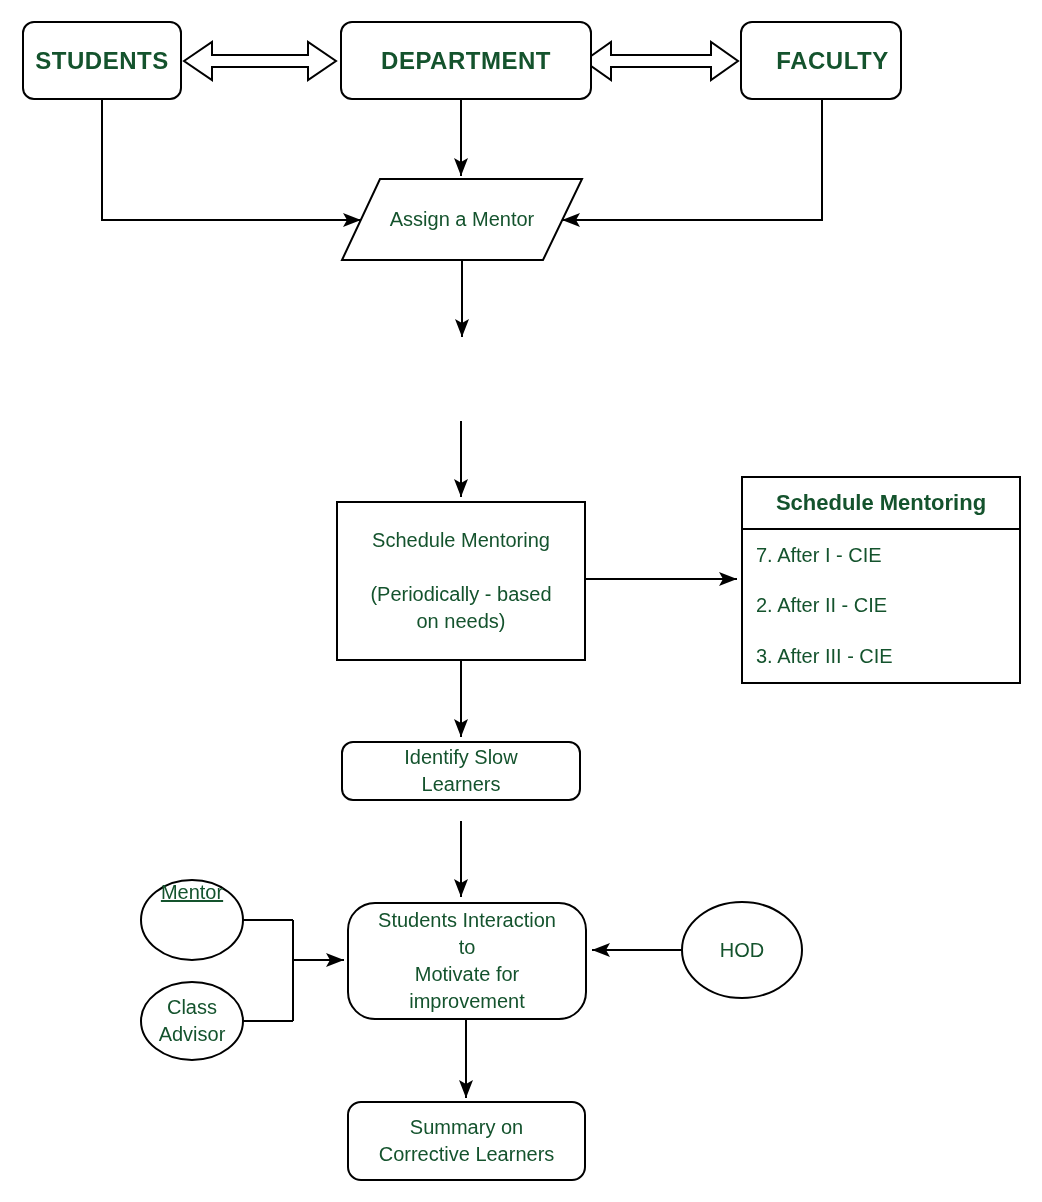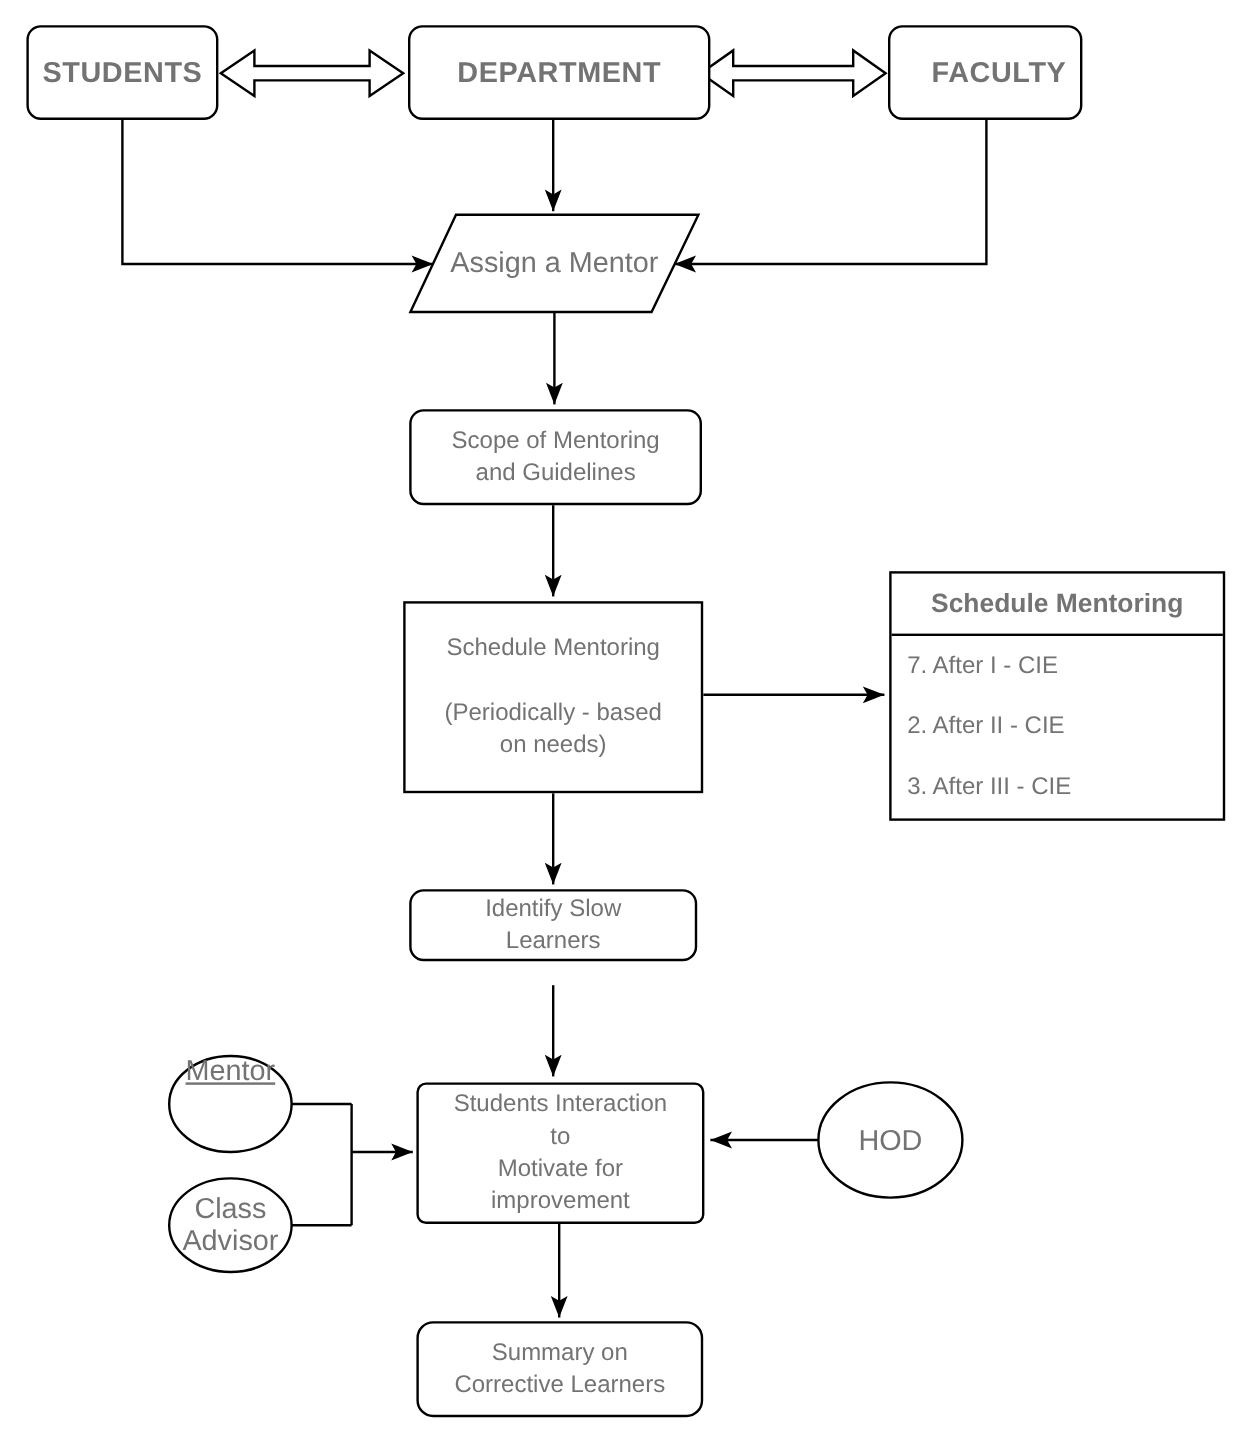--- a/index.html
+++ b/index.html
@@ -2,21 +2,21 @@
 <html><head>
 <meta charset="utf-8">
 <style>
   html, body { margin: 0; padding: 0; background: #ffffff; }
   .canvas {
     position: relative;
     width: 1042px;
     height: 1202px;
     background: #ffffff;
     font-family: "Liberation Sans", sans-serif;
-    color: #737373;
+    color: #14532d;
     overflow: hidden;
   }
   .shapes-layer { position: absolute; left: 0; top: 0; width: 1042px; height: 1202px; }
   .node {
     position: absolute;
     box-sizing: border-box;
     border: 2px solid #000;
     border-radius: 12px;
     background: #fff;
     display: flex;
@@ -33,21 +33,21 @@
     font-size: 24px;
     letter-spacing: 0.5px;
     line-height: 28px;
   }
   .label-overlay {
     position: absolute;
     display: flex;
     align-items: center;
     justify-content: center;
     text-align: center;
-    font-size: 24px;
+    font-size: 20px;
     line-height: 27px;
     white-space: pre-line;
     background: transparent;
   }
   .list-box {
     position: absolute;
     left: 741px; top: 476px;
     width: 280px; height: 208px;
     box-sizing: border-box;
     border: 2px solid #000;
@@ -116,24 +116,20 @@
   </div>
   <div class="node node-top" style="left:340px; top:21px; width:252px; height:79px;">
     <span>DEPARTMENT</span>
   </div>
   <div class="node node-top" style="left:740px; top:21px; width:162px; height:79px;padding-left:23px;">
     <span>FACULTY</span>
   </div>
 
   <div class="label-overlay" style="left:362px; top:179px; width:200px; height:81px;">Assign a Mentor</div>
 
-  <div class="node" style="left:341px; top:341px; width:244px; height:80px;">
-    <span>Scope of Mentoring
-and Guidelines</span>
-  </div>
 
   <div class="node" style="left:336px; top:501px; width:250px; height:160px; border-radius:0; border-width:2.5px;">
     <span>Schedule Mentoring
 
 (Periodically - based
 on needs)</span>
   </div>
 
   <div class="list-box">
     <div class="list-title">Schedule Mentoring</div>
@@ -142,21 +138,21 @@
       <div class="list-item">2. After II - CIE</div>
       <div class="list-item">3. After III - CIE</div>
     </div>
   </div>
 
   <div class="node" style="left:341px; top:741px; width:240px; height:60px;">
     <span>Identify Slow
 Learners</span>
   </div>
 
-  <div class="node" style="left:347px; top:902px; width:240px; height:118px; border-radius:8px;">
+  <div class="node" style="left:347px; top:902px; width:240px; height:118px; border-radius:28px;">
     <span>Students Interaction
 to
 Motivate for
 improvement</span>
   </div>
 
   <div class="node" style="left:347px; top:1101px; width:239px; height:80px; border-radius:14px;">
     <span>Summary on
 Corrective Learners</span>
   </div>

